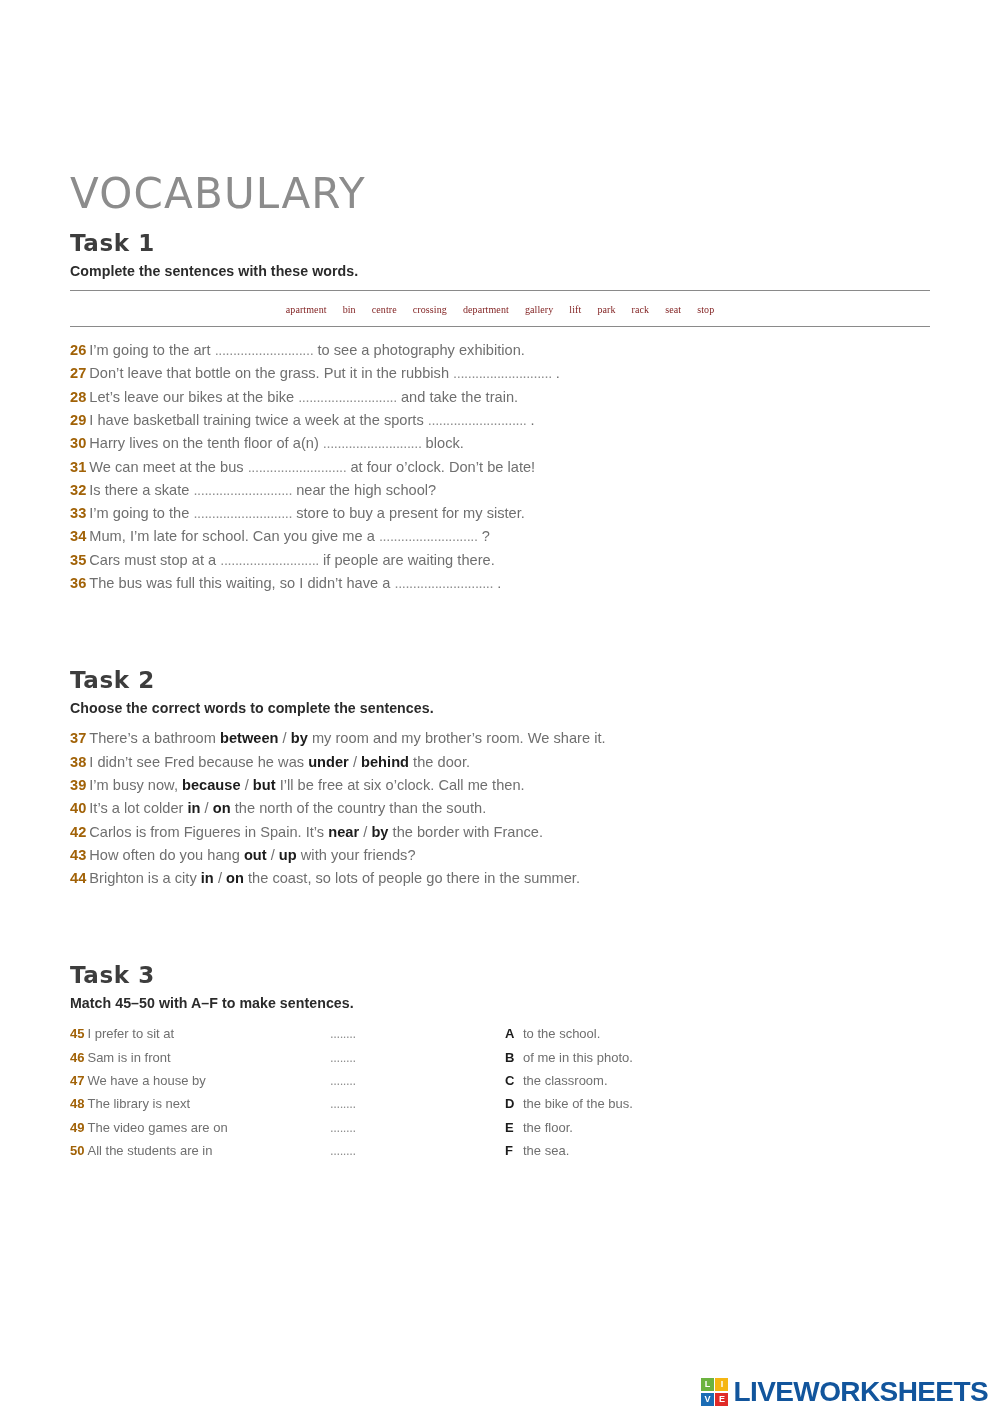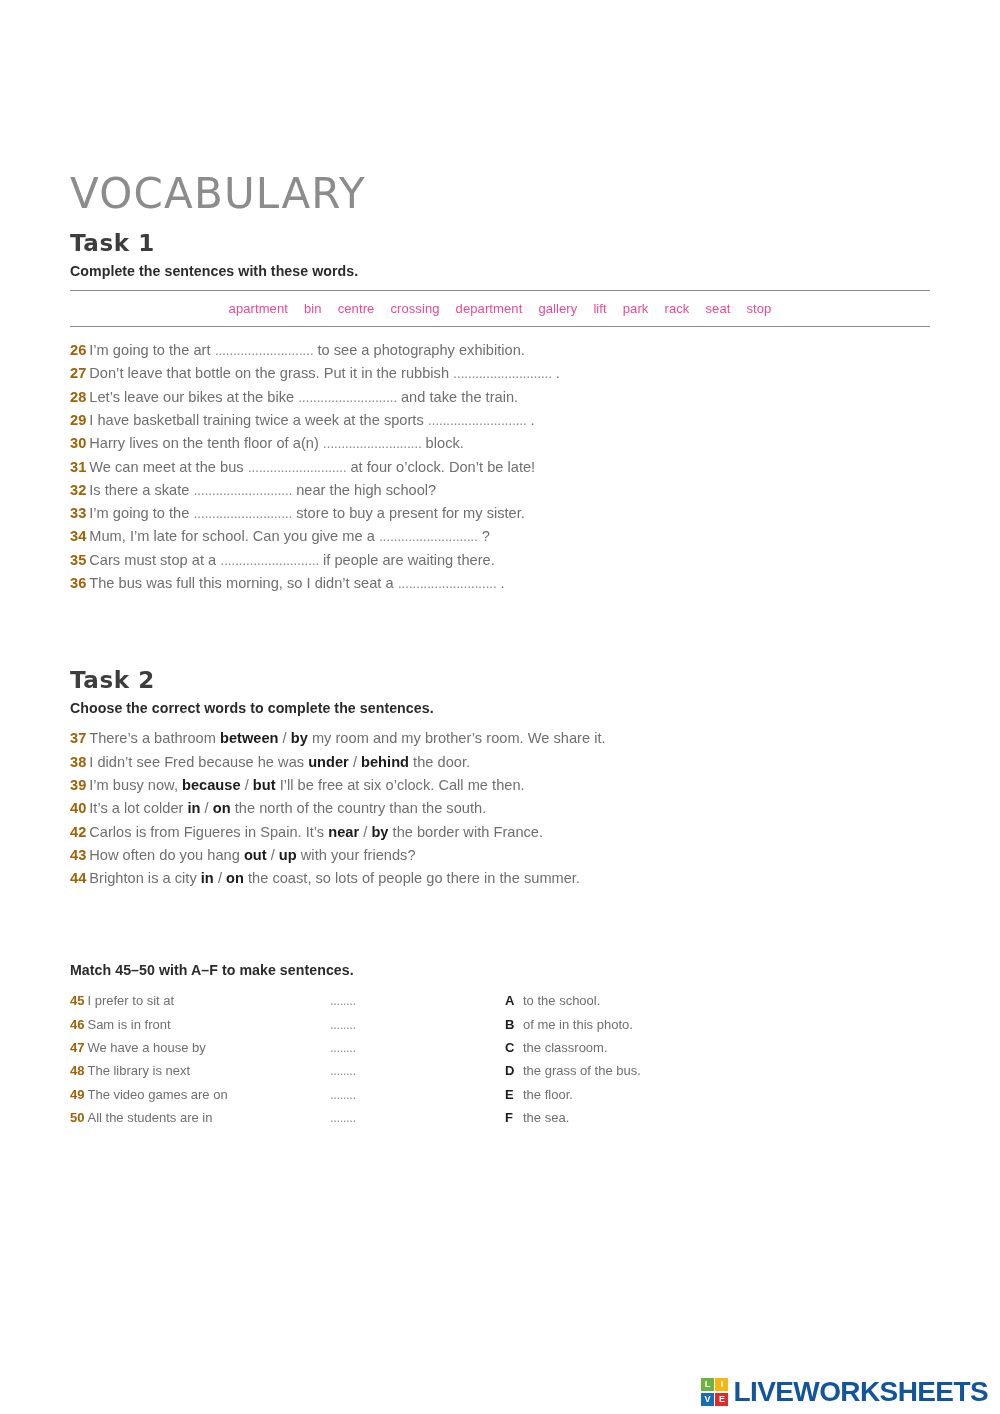--- a/index.html
+++ b/index.html
@@ -60,24 +60,25 @@
   
   .wordbank {
     border-top: 1.6px solid #8a8a8a;
     border-bottom: 1.6px solid #8a8a8a;
     padding: 8px 0 9px 0;
     text-align: center;
     margin-bottom: 12px;
   }
   .wordbank .word {
     display: inline-block;
-    font-size: 13px;
-    color: #ec4899;
+    font-size: 10px;
+    color: #7f1d1d;
     margin: 0 8px;
     letter-spacing: 0.1px;
+    font-family: Liberation Serif, serif;
   }
 
   
   .qlist { margin: 0; padding: 0; }
   .qline {
     font-size: 14.6px;
     color: #6f6f6f;
     line-height: 23.3px;
     white-space: nowrap;
     letter-spacing: 0.02px;
@@ -187,21 +188,21 @@
           <div class="qline"><span class="qnum">26</span><span>I’m going to the art </span><span class="blank">...........................</span><span> to see a photography exhibition.</span></div>
           <div class="qline"><span class="qnum">27</span><span>Don’t leave that bottle on the grass. Put it in the rubbish </span><span class="blank">...........................</span><span> .</span></div>
           <div class="qline"><span class="qnum">28</span><span>Let’s leave our bikes at the bike </span><span class="blank">...........................</span><span> and take the train.</span></div>
           <div class="qline"><span class="qnum">29</span><span>I have basketball training twice a week at the sports </span><span class="blank">...........................</span><span> .</span></div>
           <div class="qline"><span class="qnum">30</span><span>Harry lives on the tenth floor of a(n) </span><span class="blank">...........................</span><span> block.</span></div>
           <div class="qline"><span class="qnum">31</span><span>We can meet at the bus </span><span class="blank">...........................</span><span> at four o’clock. Don’t be late!</span></div>
           <div class="qline"><span class="qnum">32</span><span>Is there a skate </span><span class="blank">...........................</span><span> near the high school?</span></div>
           <div class="qline"><span class="qnum">33</span><span>I’m going to the </span><span class="blank">...........................</span><span> store to buy a present for my sister.</span></div>
           <div class="qline"><span class="qnum">34</span><span>Mum, I’m late for school. Can you give me a </span><span class="blank">...........................</span><span> ?</span></div>
           <div class="qline"><span class="qnum">35</span><span>Cars must stop at a </span><span class="blank">...........................</span><span> if people are waiting there.</span></div>
-          <div class="qline"><span class="qnum">36</span><span>The bus was full this morning, so I didn’t seat a </span><span class="blank">...........................</span><span> .</span></div>
+          <div class="qline"><span class="qnum">36</span><span>The bus was full this waiting, so I didn’t have a </span><span class="blank">...........................</span><span> .</span></div>
         </div>
     </div>
 
     <div class="gap-task2"></div>
 
     <div class="task2">
       <div class="task-heading">Task 2</div>
       <div class="task-instruction">Choose the correct words to complete the sentences.</div>
       <div class="qlist" id="task2-list">
           <div class="qline"><span class="qnum">37</span><span>There’s a bathroom </span><b>between</b><span> / </span><b>by</b><span> my room and my brother’s room. We share it.</span></div>
@@ -210,20 +211,21 @@
           <div class="qline"><span class="qnum">40</span><span>It’s a lot colder </span><b>in</b><span> / </span><b>on</b><span> the north of the country than the south.</span></div>
           <div class="qline"><span class="qnum">42</span><span>Carlos is from Figueres in Spain. It’s </span><b>near</b><span> / </span><b>by</b><span> the border with France.</span></div>
           <div class="qline"><span class="qnum">43</span><span>How often do you hang </span><b>out</b><span> / </span><b>up</b><span> with your friends?</span></div>
           <div class="qline"><span class="qnum">44</span><span>Brighton is a city </span><b>in</b><span> / </span><b>on</b><span> the coast, so lots of people go there in the summer.</span></div>
         </div>
     </div>
 
     <div class="gap-task3"></div>
 
     <div class="task3">
+      <div class="task-heading">Task 3</div>
       <div class="task-instruction">Match 45–50 with A–F to make sentences.</div>
       <div class="match" id="task3-list">
           <div class="match-row">
             <span class="match-left"><span class="qnum">45</span><span>I prefer to sit at</span></span>
             <span class="match-dots">........</span>
             <span class="match-letter">A</span>
             <span class="match-right">to the school.</span>
           </div>
           <div class="match-row">
             <span class="match-left"><span class="qnum">46</span><span>Sam is in front</span></span>
@@ -234,21 +236,21 @@
           <div class="match-row">
             <span class="match-left"><span class="qnum">47</span><span>We have a house by</span></span>
             <span class="match-dots">........</span>
             <span class="match-letter">C</span>
             <span class="match-right">the classroom.</span>
           </div>
           <div class="match-row">
             <span class="match-left"><span class="qnum">48</span><span>The library is next</span></span>
             <span class="match-dots">........</span>
             <span class="match-letter">D</span>
-            <span class="match-right">the grass of the bus.</span>
+            <span class="match-right">the bike of the bus.</span>
           </div>
           <div class="match-row">
             <span class="match-left"><span class="qnum">49</span><span>The video games are on</span></span>
             <span class="match-dots">........</span>
             <span class="match-letter">E</span>
             <span class="match-right">the floor.</span>
           </div>
           <div class="match-row">
             <span class="match-left"><span class="qnum">50</span><span>All the students are in</span></span>
             <span class="match-dots">........</span>

